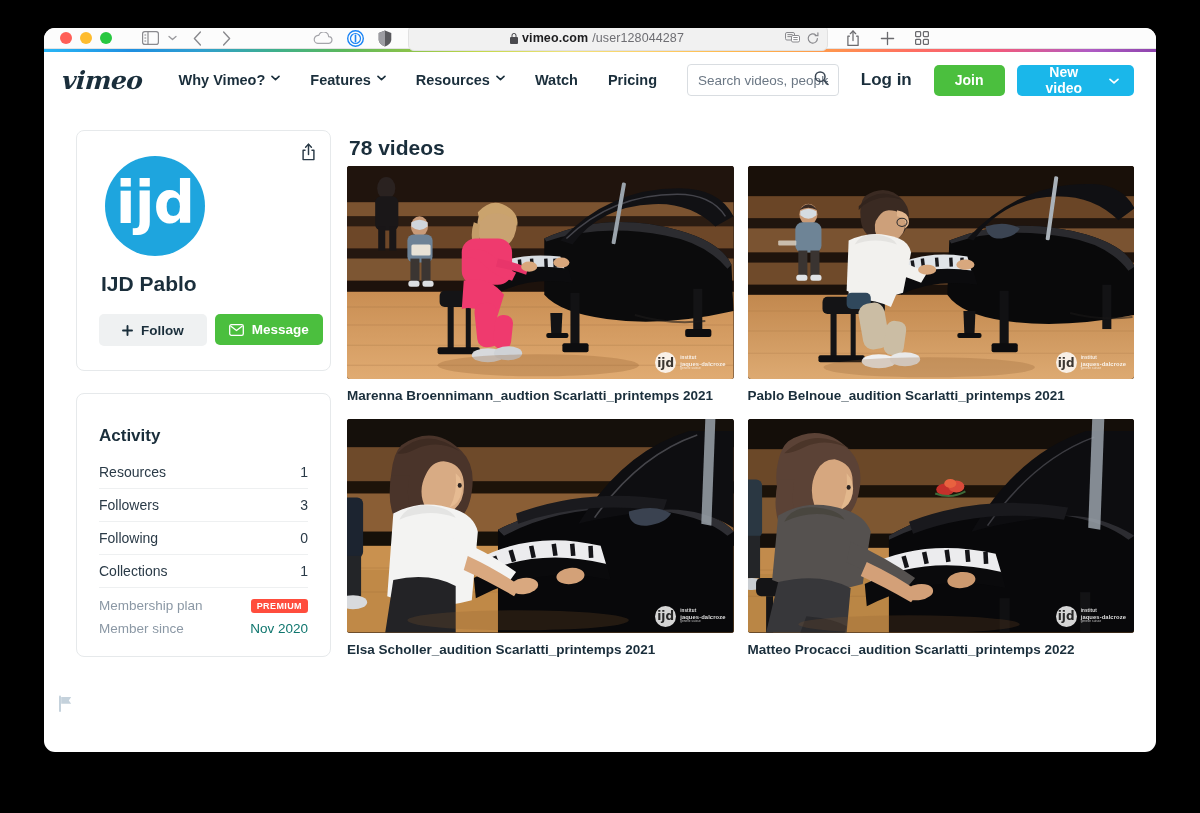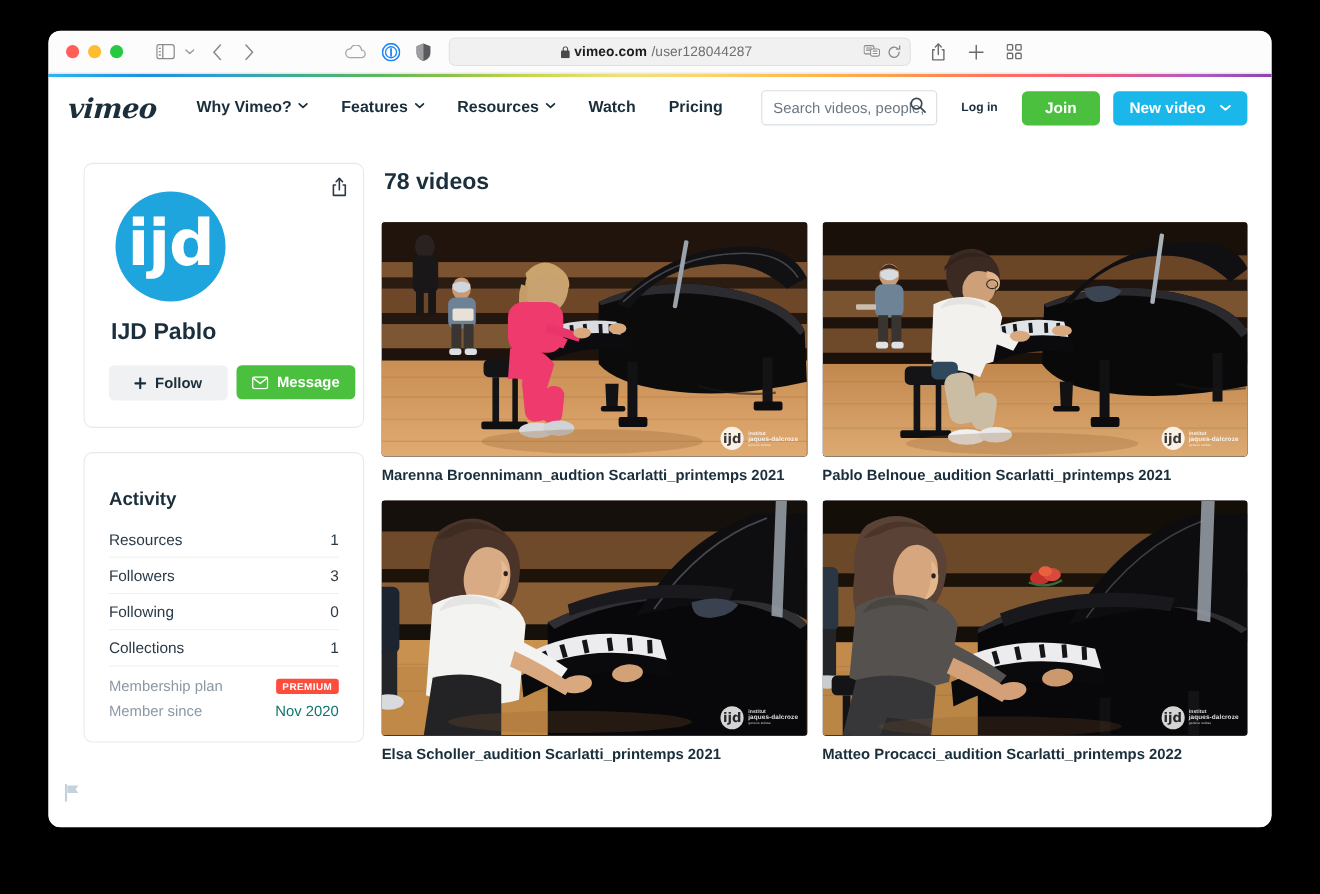--- a/index.html
+++ b/index.html
@@ -19,21 +19,21 @@
     width: 1112px; height: 724px;
     background: #ffffff;
     border-radius: 11px;
     overflow: hidden;
     box-shadow: 0 10px 40px rgba(0,0,0,.55);
   }
 
   
   #browser-toolbar {
     position: relative;
-    height: 39px;
+    height: 21px;
     background: #fcfcfc;
     border-bottom: 1px solid #e3e3e3;
     display: flex;
     align-items: center;
   }
   .traffic-lights { display: flex; gap: 8px; margin-left: 16px; }
   .tl { width: 12px; height: 12px; border-radius: 50%; }
   .tl.red { background: #ff5f57; }
   .tl.yellow { background: #febc2e; }
   .tl.green { background: #28c840; }
@@ -140,21 +140,21 @@
   }
   #search-input::placeholder { color: #6b7784; }
   #search-icon {
     position: absolute; right: 10px; top: 50%;
     transform: translateY(-50%);
     color: #3b4754;
     pointer-events: none;
   }
 
   #login-link {
-    font-size: 11px; font-weight: 700; color: #1a2e3b;
+    font-size: 17px; font-weight: 700; color: #1a2e3b;
     margin-right: 22px; white-space: nowrap;
   }
   #join-button {
     background: #4bbf3e; color: #fff;
     font-size: 14px; font-weight: 700;
     border: none; border-radius: 5px;
     height: 31px; padding: 0 21px;
     margin-right: 12px;
     font-family: "Liberation Sans", sans-serif;
     cursor: pointer;
@@ -261,21 +261,21 @@
     font-size: 9px; font-weight: 700;
     letter-spacing: .4px;
     padding: 2px 6px; border-radius: 3px;
   }
   #member-since-value { color: #0f766e; }
 
   
   #main-content { flex: 1; min-width: 0; }
   #videos-heading {
     font-size: 21px; font-weight: 700; color: #1a2e3b;
-    margin: 6px 0 24px 2px;
+    margin: 6px 0 6px 2px;
   }
   #video-grid {
     display: grid;
     grid-template-columns: 1fr 1fr;
     gap: 16px 14px;
   }
   .video-card { width: 100%; }
   .thumb {
     position: relative;
     width: 100%;

